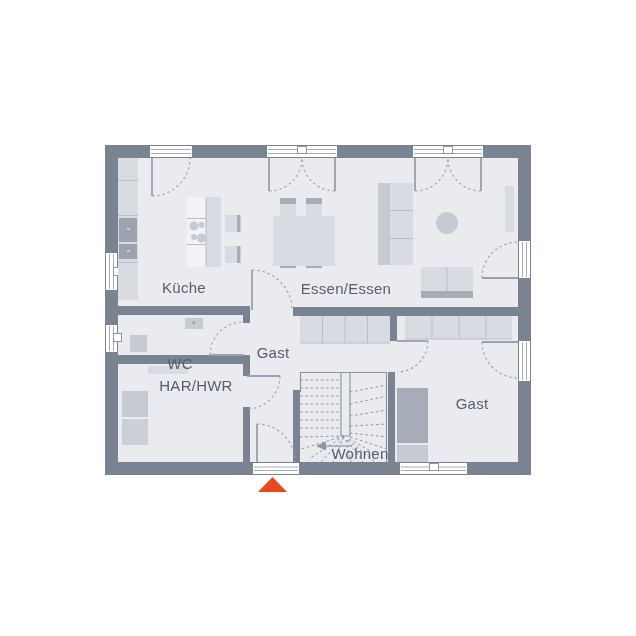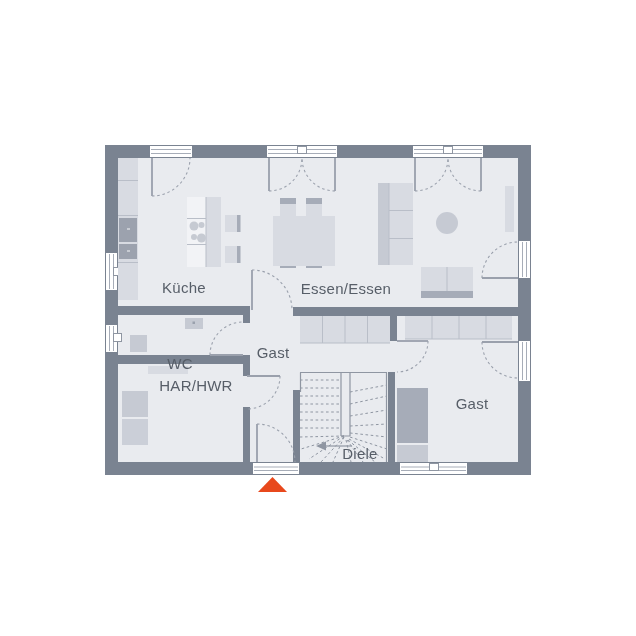--- a/index.html
+++ b/index.html
@@ -227,15 +227,15 @@
     </g>
 
     <polygon class="marker" points="272.5,477 258,492 287,492"></polygon>
   </svg>
 
   <div class="room-label" style="left:184px;top:287px">Küche</div>
   <div class="room-label" style="left:346px;top:288px">Essen/Essen</div>
   <div class="room-label" style="left:180px;top:363px">WC</div>
   <div class="room-label" style="left:273px;top:352px">Gast</div>
   <div class="room-label" style="left:196px;top:385px">HAR/HWR</div>
-  <div class="room-label" style="left:360px;top:453px">Diele</div>
+  <div class="room-label" style="left:360px;top:453px">Wohnen</div>
   <div class="room-label" style="left:472px;top:403px">Gast</div>
 </div>
 
 </body></html>

